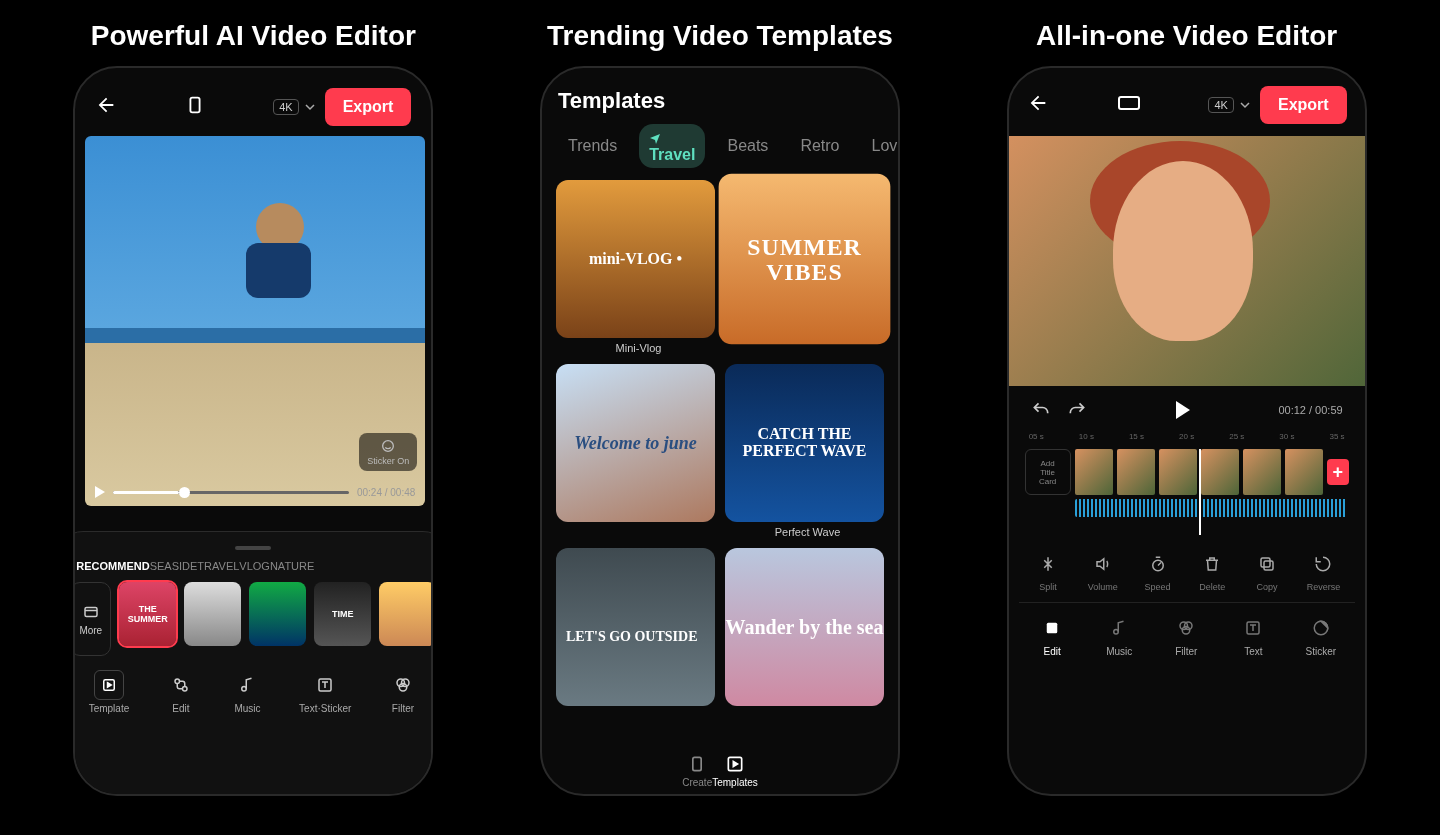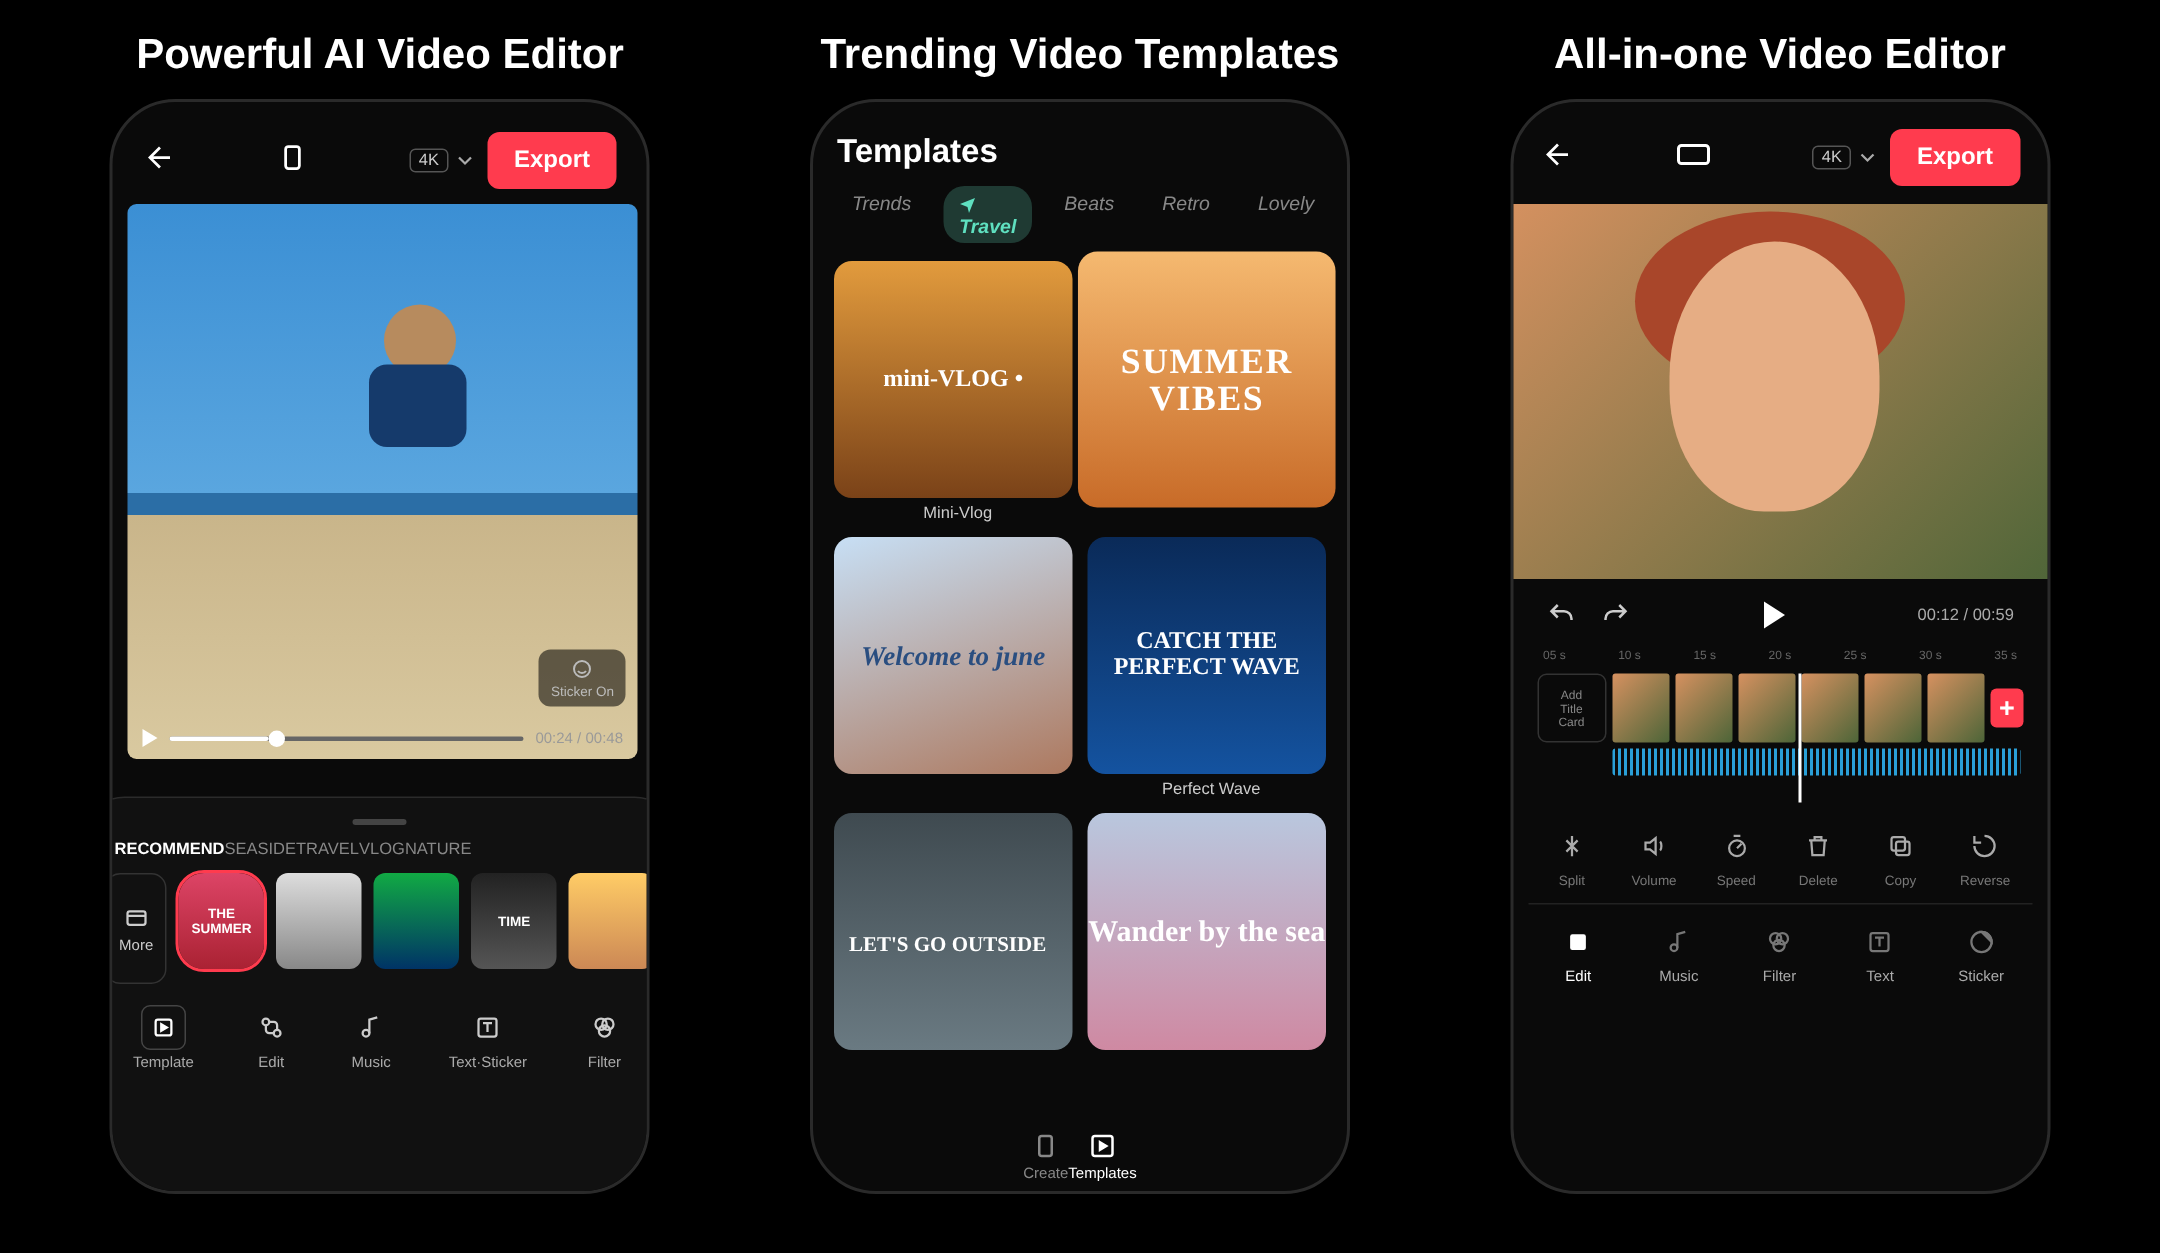--- a/index.html
+++ b/index.html
@@ -91,28 +91,28 @@
   .drawer{
     position:absolute;left:-20px;right:-20px;bottom:-2px;height:265px;
     background:#111;border:1px solid #2b2b2b;border-radius:28px;padding:14px 14px 8px;
   }
   .drawer-handle{width:36px;height:4px;background:#444;border-radius:2px;margin:0 auto 10px;}
   .tabs{display:flex;font-size:11px;color:#888;margin:0 6px 10px;overflow:hidden;}
   .tabs .active{color:#fff;font-weight:700;}
   .thumbrow{display:flex;gap:8px;align-items:flex-start;margin-bottom:14px;}
   .more-btn{width:46px;height:74px;border:1px solid #333;border-radius:10px;display:flex;flex-direction:column;align-items:center;justify-content:center;font-size:10px;color:#ccc;gap:4px;}
   .thumb{width:64px;height:64px;border-radius:8px;display:flex;align-items:center;justify-content:center;font-size:9px;font-weight:700;color:#fff;text-align:center;padding:2px;}
-  .thumb.sel{outline:2px solid #ff3b4e;border-radius:17px;}
+  .thumb.sel{outline:2px solid #ff3b4e;}
   .toolrow{display:flex;justify-content:space-around;margin-top:8px;}
   .tool{display:flex;flex-direction:column;align-items:center;gap:3px;font-size:10px;color:#aaa;}
   .tool .ibox{width:30px;height:30px;display:flex;align-items:center;justify-content:center;}
   .tool.hl .ibox{border:1px solid #444;border-radius:6px;}
   
   .p2-title{font-size:22px;font-weight:700;margin:6px 6px 10px;}
-  .cat-row{display:flex;gap:12px;font-size:13px;color:#888;margin:0 6px 12px;align-items:flex-start;font-style:italic;}
+  .cat-row{display:flex;gap:12px;font-size:16px;color:#888;margin:0 6px 12px;align-items:center;}
   .cat{padding:4px 10px;border-radius:14px;}
   .cat.active{background:#1f3a33;color:#5fe0c0;font-weight:600;}
   .tpl-grid{display:grid;grid-template-columns:repeat(2,1fr);gap:10px;padding:0 4px;}
   .tpl{border-radius:12px;height:158px;display:flex;flex-direction:column;justify-content:center;align-items:center;text-align:center;font-weight:700;position:relative;overflow:hidden;}
   .tpl-label{font-size:11px;color:#ccc;margin:4px 0 0 6px;font-weight:500;text-align:center;}
   .tpl.big{transform:scale(1.08);z-index:2;}
   .t-mini{background:linear-gradient(180deg,#e29b3d,#7a4218);}
   .t-summer{background:linear-gradient(180deg,#f5b970,#c86b28);}
   .t-welcome{background:linear-gradient(160deg,#c7dff5,#ad795f);}
   .t-wave{background:linear-gradient(180deg,#0a2a58,#1453a0);}

